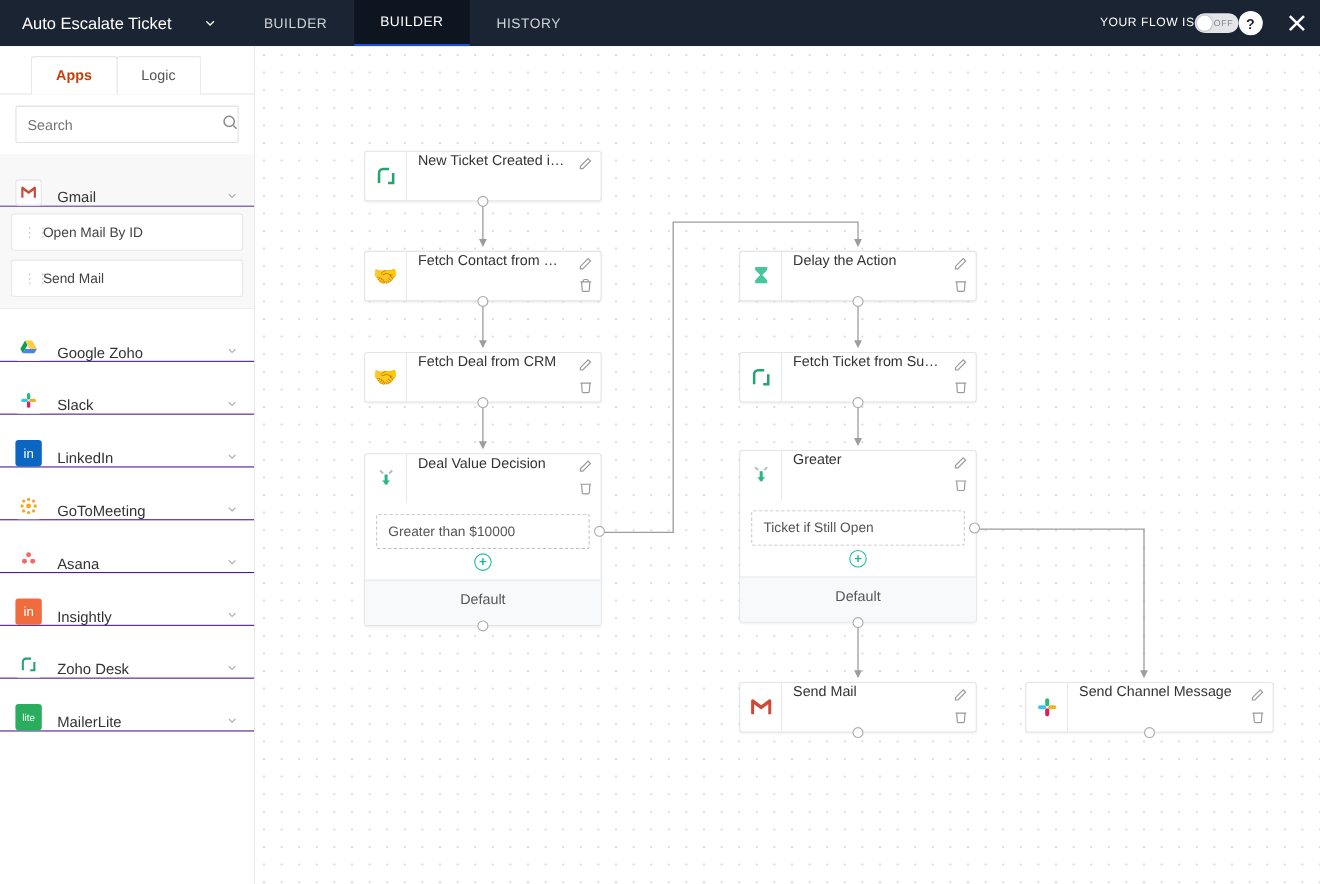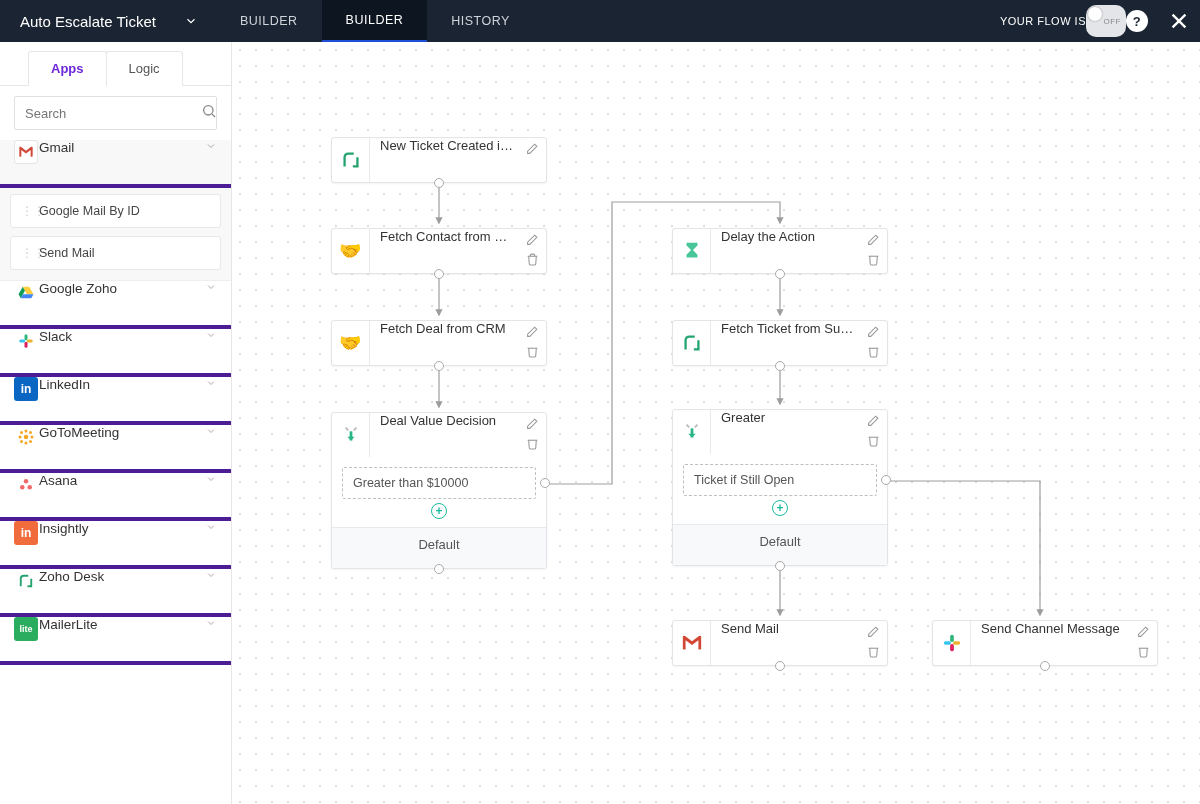--- a/index.html
+++ b/index.html
@@ -19,21 +19,21 @@
   .tabs-top { display: flex; }
   .tab-top {
     padding: 0 24px; display:flex; align-items:center; font-size: 12.5px; letter-spacing: .5px;
     color:#cfd3da; cursor:pointer; border:0; background:transparent;
   }
   .tab-top.active { background:#0d1520; color:#fff; border-bottom:2px solid #1d4ed8; }
 
   .topbar-spacer { flex:1; }
   .flow-status { display:flex; align-items:center; padding-right:10px; font-size:11px; letter-spacing:.5px;}
   .toggle {
-    width:40px; height:32px; background:#e3e5e9; border-radius:10px; position:relative; color:#888; font-size:8px;
+    width:40px; height:18px; background:#e3e5e9; border-radius:10px; position:relative; color:#888; font-size:8px;
     display:flex; align-items:center; justify-content:flex-end; padding-right:5px;
   }
   .toggle::before{
     content:""; position:absolute; left:2px; top:2px; width:14px; height:14px; background:#fff; border-radius:50%;
     box-shadow:0 0 2px rgba(0,0,0,.4);
   }
   .help-btn { width:22px; height:22px; border-radius:50%; background:#fff; color:#1b2432; font-weight:700;
     display:flex; align-items:center; justify-content:center; font-size:13px; cursor:pointer; }
   .close-btn { width:42px; display:flex; align-items:center; justify-content:center; cursor:pointer; }
   .close-btn svg { width:22px; height:22px; }
@@ -56,39 +56,39 @@
 
   
   .sidebar {
     position:absolute; top:42px; left:0; bottom:0; width:232px; background:#fff; border-right:1px solid #e6e6e6;
   }
   .panel-tabs { display:flex; padding:8px 8px 0 28px; gap:0; }
   .panel-tab {
     padding:9px 22px 10px; border:1px solid #e6e6e6; border-bottom:0; background:#fff;
     font-size:13px; color:#555; cursor:pointer; border-radius:3px 3px 0 0; position:relative; top:1px;
   }
-  .panel-tab.active { color:#6d28d9; font-weight:600; z-index:1; }
+  .panel-tab.active { color:#c2410c; font-weight:600; z-index:1; }
   .panel-tab + .panel-tab { margin-left:-1px; }
   .panel-body { border-top:1px solid #e6e6e6; }
 
   .search-wrap { padding:10px 14px; }
   .search {
     display:flex; align-items:center; border:1px solid #e0e0e0; border-radius:2px; height:34px; padding:0 8px 0 10px;
   }
   .search input { flex:1; border:0; outline:0; font-size:13px; color:#444; background:transparent; }
   .search svg { width:16px; height:16px; color:#888; }
 
   .app-row {
-    display:flex; align-items:flex-start; height:48px; padding:0 14px; border-bottom:4px solid #4c1d95;
+    display:flex; align-items:flex-end; height:48px; padding:0 14px; border-bottom:1px solid #4c1d95;
     cursor:pointer; font-size:13.5px; color:#333;
   }
   .app-row.expanded { background:#f8f8f8; }
   .app-icon {
-    width:24px; height:24px; border-radius:3px; margin-right:1px; flex:0 0 24px; display:flex;
-    align-items:center; justify-content:center; font-size:12px; font-weight:700; color:#fff;
+    width:24px; height:24px; border-radius:3px; margin-right:14px; flex:0 0 24px; display:flex;
+    align-items:center; justify-content:center; font-size:12px; font-weight:400; color:#fff;
   }
   .app-row .chev { margin-left:auto; color:#aaa; }
   .app-row .chev svg{ width:12px; height:12px; }
 
   .app-actions { background:#f8f8f8; padding:6px 10px 10px; border-bottom:1px solid #eee; }
   .app-action {
     display:flex; align-items:center; gap:10px; background:#fff; border:1px solid #e8e8e8;
     border-radius:3px; padding:9px 10px; font-size:12.5px; color:#444; cursor:grab;
   }
   .app-action + .app-action { margin-top:8px; }
@@ -239,21 +239,21 @@
           </svg>
       </div>
       <span>Gmail</span>
       <span class="chev"><svg viewBox="0 0 24 24" stroke="currentColor" stroke-width="2" fill="none">
             <polyline points="6 9 12 15 18 9"></polyline>
           </svg></span>
     </div>
     <div class="app-actions">
       <div class="app-action">
         <span class="grip">⋮⋮</span>
-        <span>Google Mail By ID</span>
+        <span>Open Mail By ID</span>
       </div>
       <div class="app-action">
         <span class="grip">⋮⋮</span>
         <span>Send Mail</span>
       </div>
     </div>
 
     <div class="app-row">
       <div class="app-icon ic-gdrive">
         <svg viewBox="0 0 24 24" width="18" height="18">

